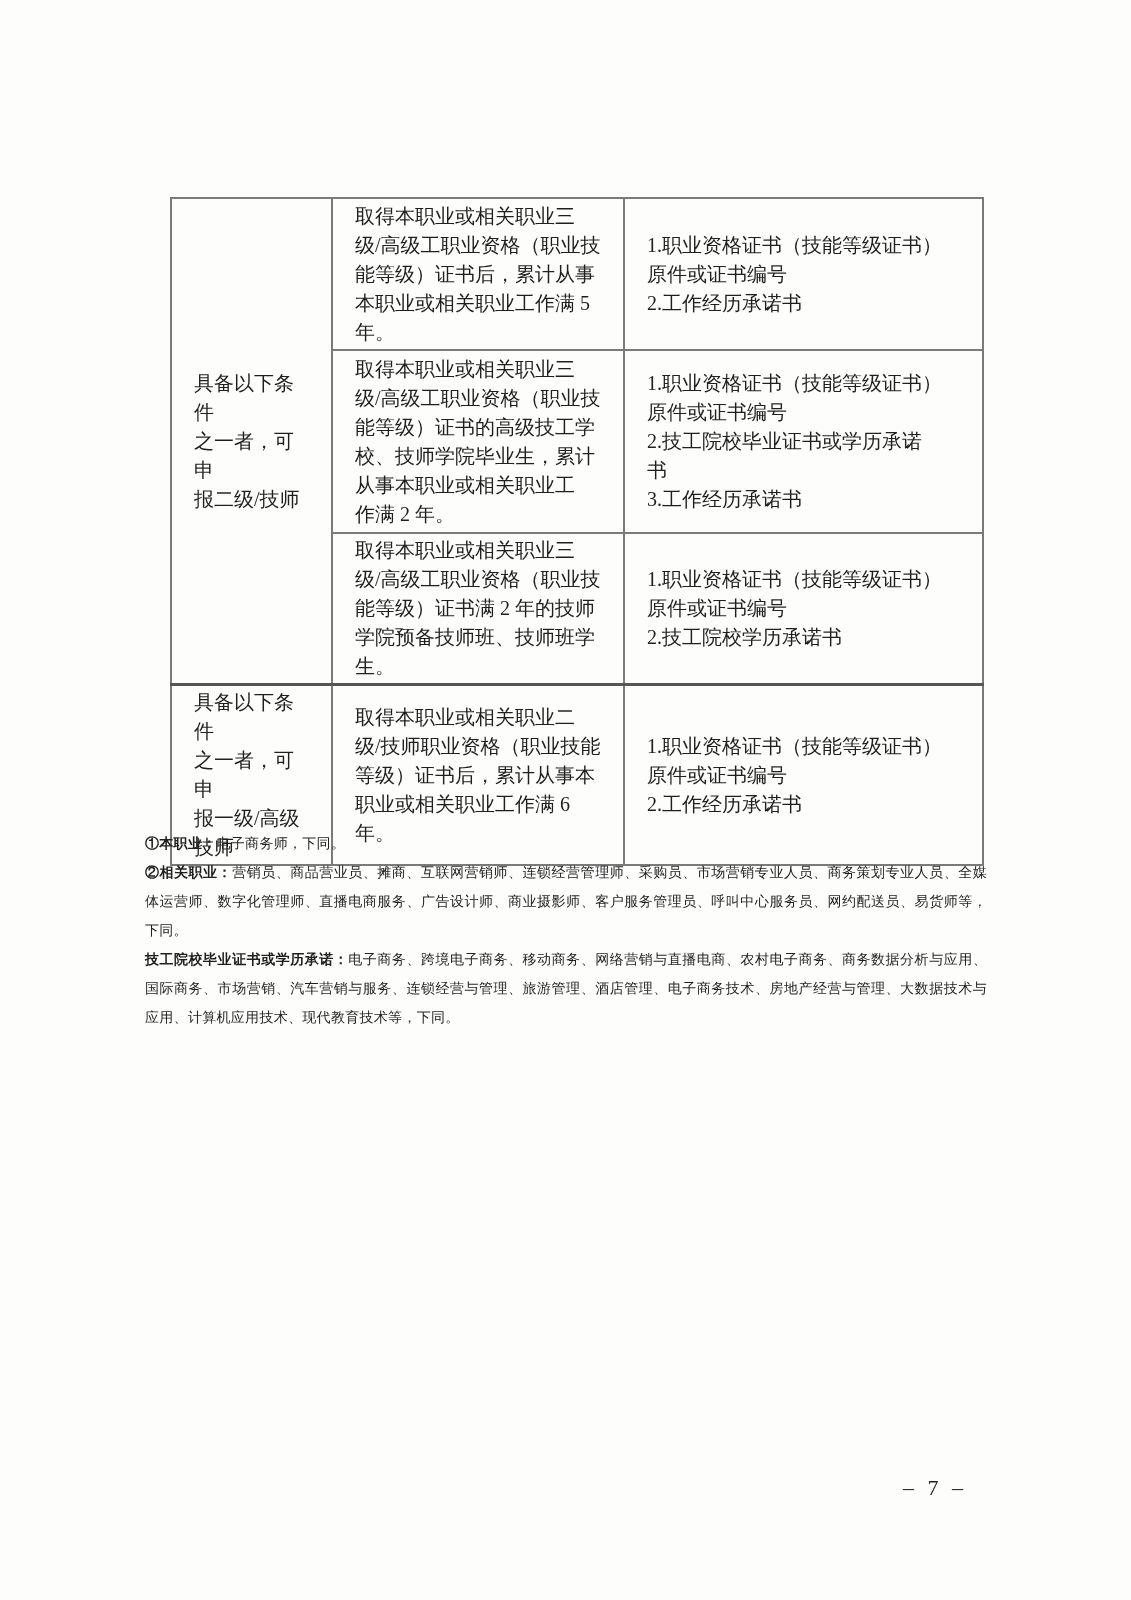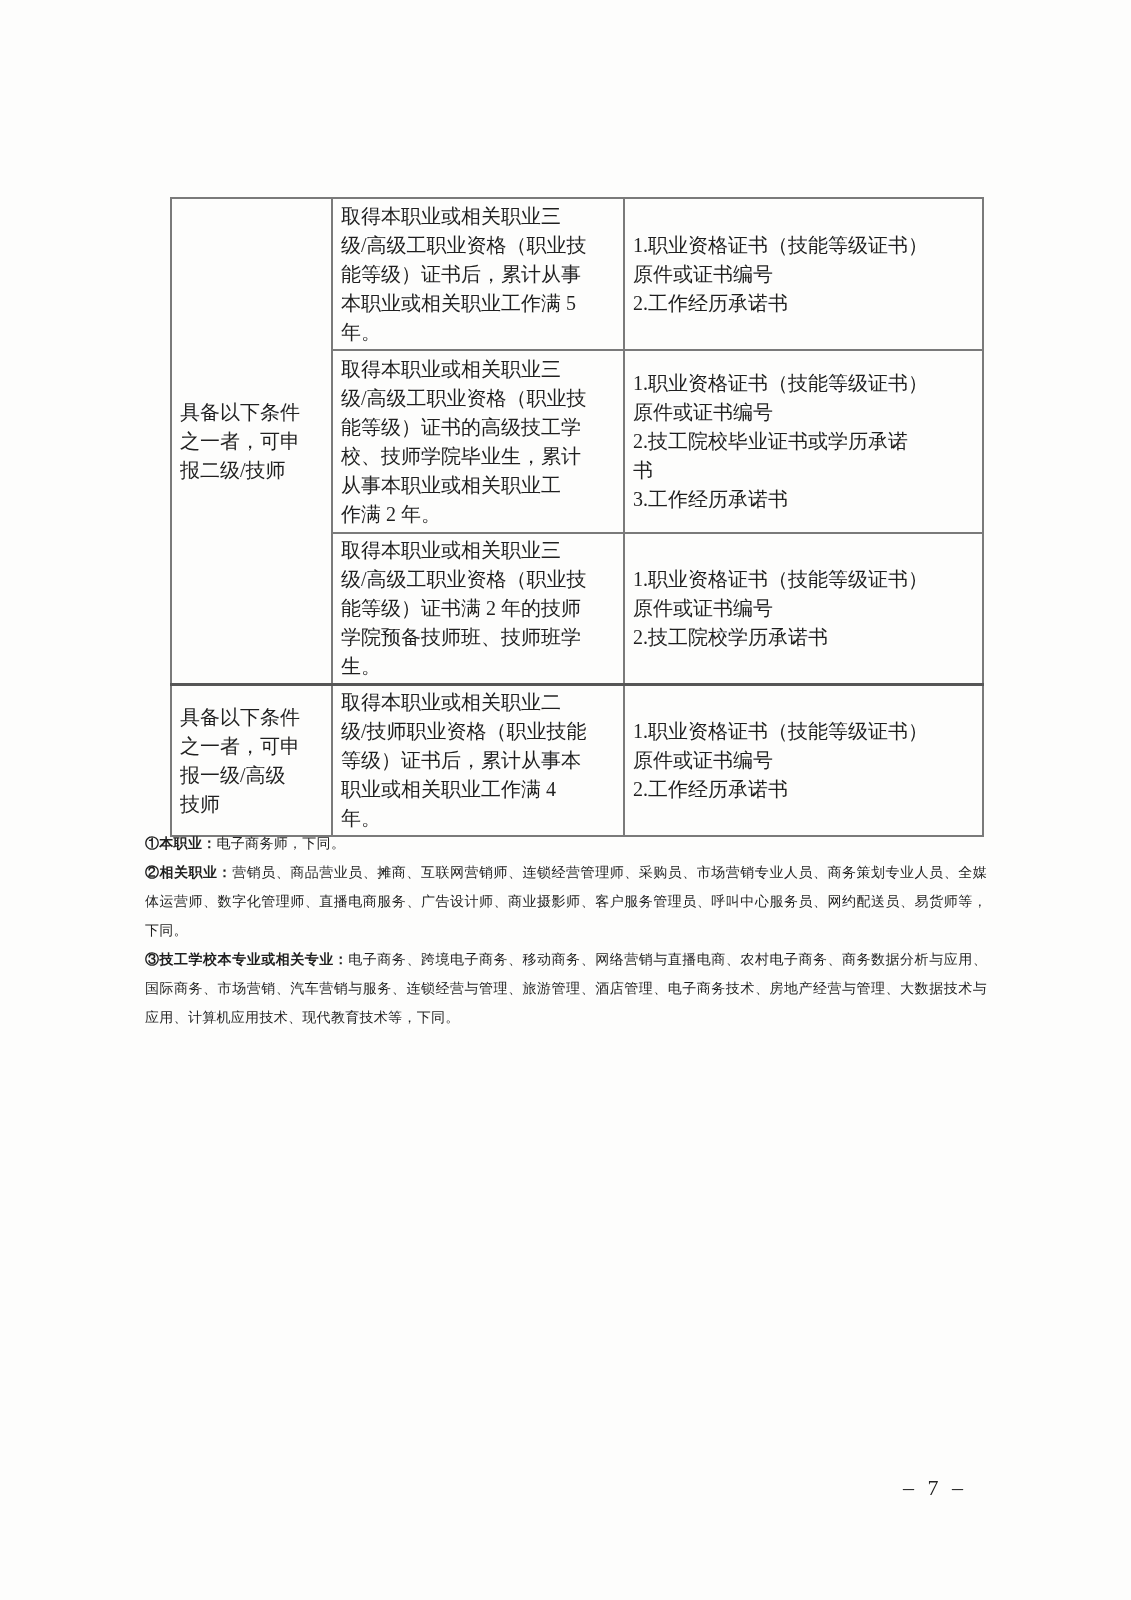--- a/index.html
+++ b/index.html
@@ -22,21 +22,21 @@
     border-collapse: collapse;
     table-layout: fixed;
     border: 2px solid #606060;
   }
   table.req-table td {
     border: 2px solid #7a7a7a;
     white-space: pre-line;
     vertical-align: middle;
     font-size: 20px;
     line-height: 29px;
-    padding: 2px 8px;
+    padding: 2px 22px;
     overflow: hidden;
   }
   td.cell-condition {
     text-align: left;
     font-size: 21px;
     line-height: 31px;
     padding: 2px 2px;
   }
   td.cell-requirement {
     text-align: left;
@@ -124,30 +124,30 @@
 2.技工院校学历承诺书</td>
       </tr>
       <tr style="height:150px" class="section-break">
         <td class="cell-condition">具备以下条件
 之一者，可申
 报一级/高级
 技师</td>
         <td class="cell-requirement">取得本职业或相关职业二
 级/技师职业资格（职业技能
 等级）证书后，累计从事本
-职业或相关职业工作满 4
+职业或相关职业工作满 6
 年。</td>
         <td class="cell-materials">1.职业资格证书（技能等级证书）
 原件或证书编号
 2.工作经历承诺书</td>
       </tr>
     </tbody>
   </table>
 
   <div class="notes">
     <p><span class="note-lead">①本职业：</span><span>电子商务师，下同。</span></p>
     <p><span class="note-lead">②相关职业：</span><span>营销员、商品营业员、摊商、互联网营销师、连锁经营管理师、采购员、市场营销专业人员、商务策划专业人员、全媒体运营师、数字化管理师、直播电商服务、广告设计师、商业摄影师、客户服务管理员、呼叫中心服务员、网约配送员、易货师等，下同。</span></p>
-    <p><span class="note-lead">③技工学校本专业或相关专业：</span><span>电子商务、跨境电子商务、移动商务、网络营销与直播电商、农村电子商务、商务数据分析与应用、国际商务、市场营销、汽车营销与服务、连锁经营与管理、旅游管理、酒店管理、电子商务技术、房地产经营与管理、大数据技术与应用、计算机应用技术、现代教育技术等，下同。</span></p>
+    <p><span class="note-lead">技工院校毕业证书或学历承诺：</span><span>电子商务、跨境电子商务、移动商务、网络营销与直播电商、农村电子商务、商务数据分析与应用、国际商务、市场营销、汽车营销与服务、连锁经营与管理、旅游管理、酒店管理、电子商务技术、房地产经营与管理、大数据技术与应用、计算机应用技术、现代教育技术等，下同。</span></p>
   </div>
 
   <div class="page-number">– 7 –</div>
 
 </div>
 
 </body></html>

